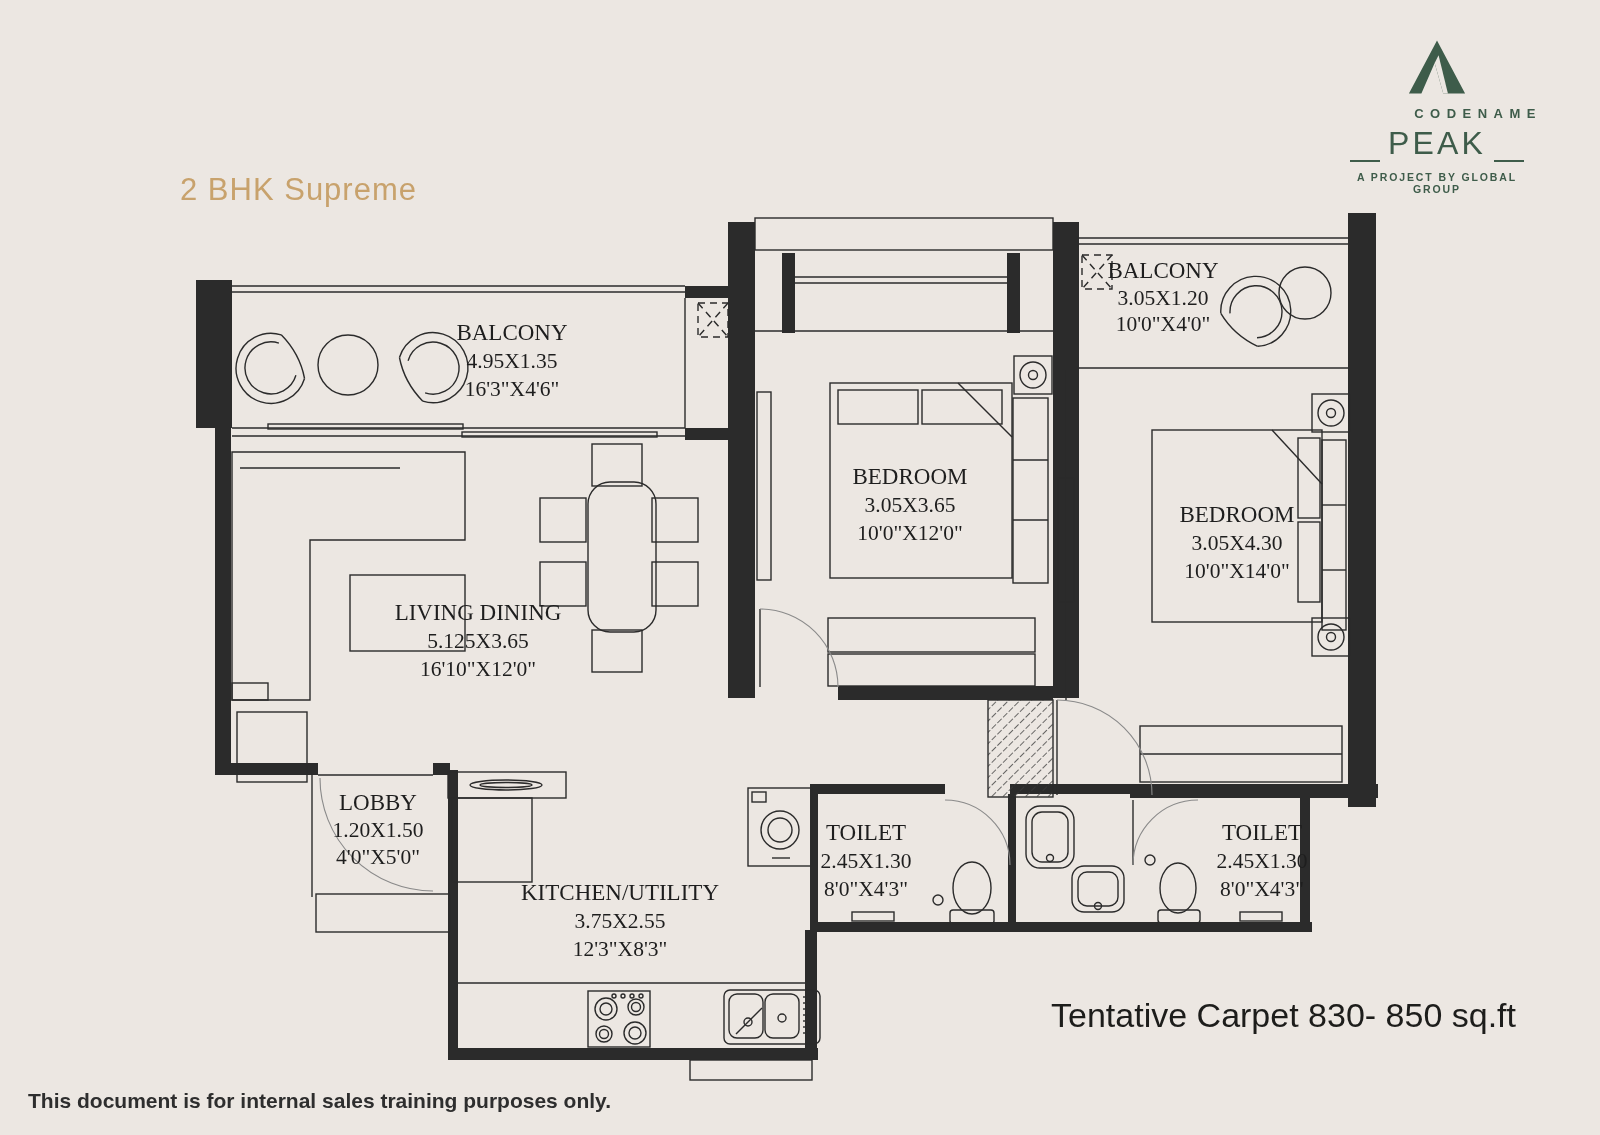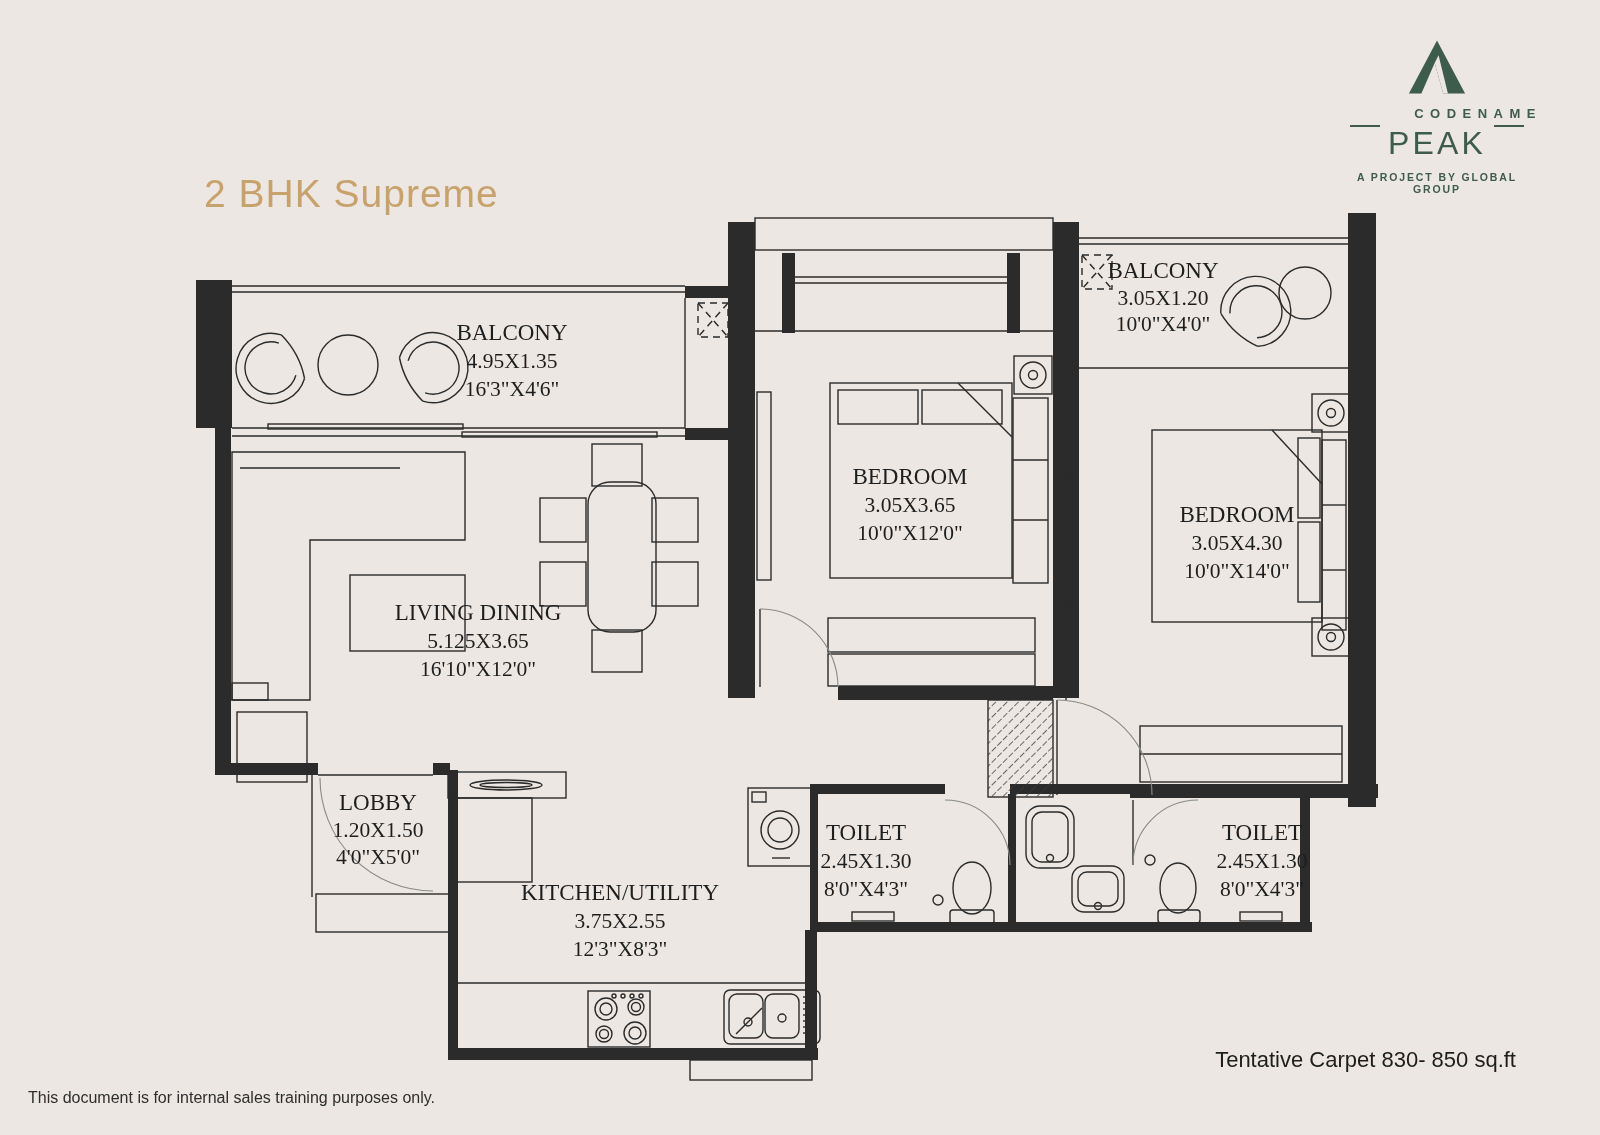--- a/index.html
+++ b/index.html
@@ -1,29 +1,29 @@
 <!DOCTYPE html>
 <html><head>
 <meta charset="utf-8">
 <style>
   html,body{margin:0;padding:0;}
   .page{position:relative;width:1600px;height:1135px;background:#ECE7E2;overflow:hidden;
         font-family:"Liberation Sans",sans-serif;}
-  .plan-title{position:absolute;left:180px;top:172px;font-size:39px;letter-spacing:1px;
-        color:#C8A26C;font-weight:400;margin-left:24px;}
+  .plan-title{position:absolute;left:180px;top:172px;font-size:31px;letter-spacing:1px;
+        color:#C8A26C;font-weight:400;}
   .logo{position:absolute;top:38px;right:58px;width:210px;text-align:center;color:#3E5C4A;}
   .logo .mtn{display:block;margin:0 auto 10px auto;}
   .logo .codename{font-size:13px;letter-spacing:.5em;margin-left:.5em;font-weight:600;text-align:right;}
-  .logo .peak-row{display:flex;align-items:flex-start;justify-content:center;gap:8px;margin-top:4px;}
+  .logo .peak-row{display:flex;align-items:flex-end;justify-content:center;gap:8px;margin-top:4px;}
   .logo .peak-row .dash{width:30px;height:0;border-top:2.5px solid #3E5C4A;}
   .logo .peak{font-size:32px;letter-spacing:.1em;font-weight:400;}
   .logo .horizon{font-size:34px;letter-spacing:.09em;font-weight:400;margin-top:2px;}
   .logo .tagline{font-size:10.5px;font-weight:700;letter-spacing:.18em;margin-top:9px;}
-  .carpet-note{position:absolute;top:1047px;right:84px;font-size:22px;color:#1d1d1b;}
-  .disclaimer{position:absolute;left:28px;top:1089px;font-size:16px;color:#2e2e2e;}
+  .carpet-note{position:absolute;top:996px;right:84px;font-size:34px;color:#1d1d1b;}
+  .disclaimer{position:absolute;left:28px;top:1089px;font-size:21px;color:#2e2e2e;font-weight:bold;}
   svg.plan{position:absolute;left:0;top:0;}
   .w{fill:#2b2b2b;stroke:none;}
   .t{fill:none;stroke:#2b2b2b;stroke-width:1.4;}
   .dash{fill:none;stroke:#2b2b2b;stroke-width:1.4;stroke-dasharray:7 5;}
   .arc{fill:none;stroke:#8a8a8a;stroke-width:1.1;}
   .rn{font-family:"Liberation Serif",serif;font-size:23px;fill:#1e1e1e;text-anchor:middle;}
   .rd{font-family:"Liberation Serif",serif;font-size:21.5px;fill:#1e1e1e;text-anchor:middle;}
 </style>
 </head>
 <body>

